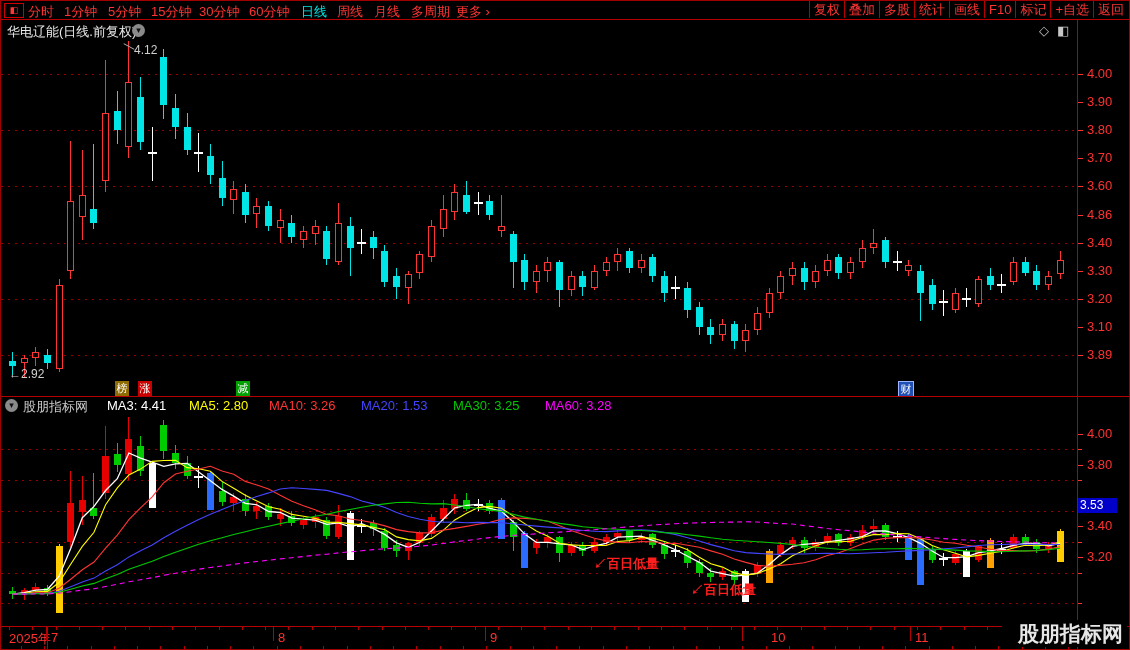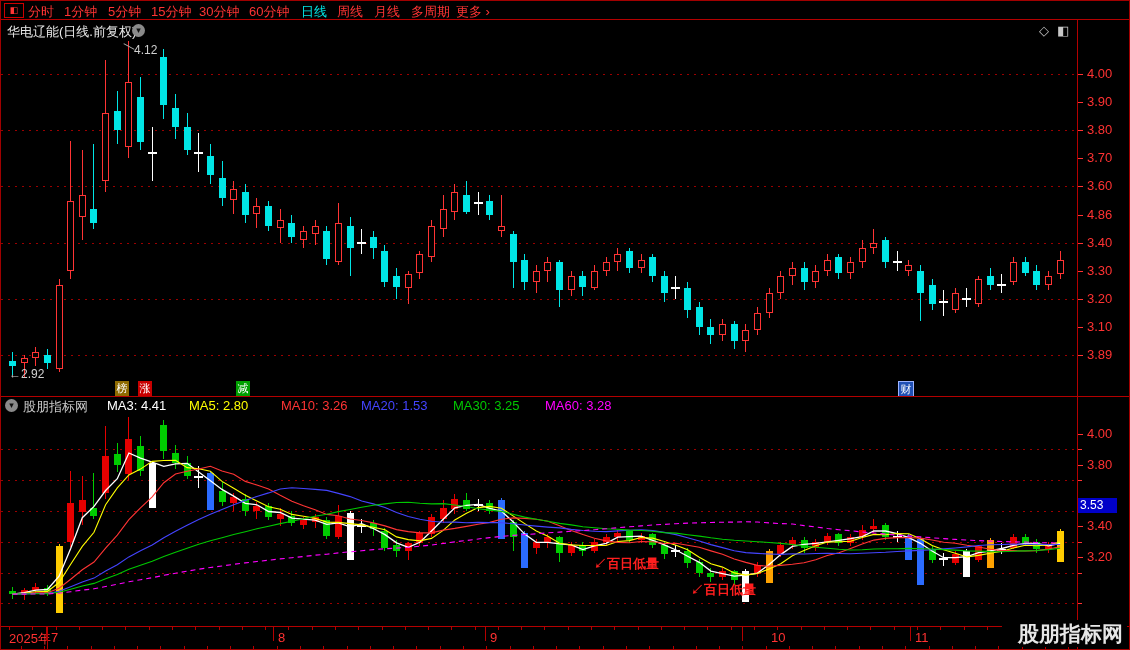--- a/index.html
+++ b/index.html
@@ -70,20 +70,31 @@
         <span class="mitem" style="left: 63px;">1分钟</span>
         <span class="mitem" style="left: 107px;">5分钟</span>
         <span class="mitem" style="left: 150px;">15分钟</span>
         <span class="mitem" style="left: 198px;">30分钟</span>
         <span class="mitem" style="left: 248px;">60分钟</span>
         <span class="mitem active" style="left: 300px;">日线</span>
         <span class="mitem" style="left: 336px;">周线</span>
         <span class="mitem" style="left: 373px;">月线</span>
         <span class="mitem" style="left: 410px;">多周期</span>
         <span class="mitem" style="left: 455px;">更多 ›</span>
+      </div>
+    <div id="menu-right">
+        <div class="rmenu-item">复权</div>
+        <div class="rmenu-item">叠加</div>
+        <div class="rmenu-item">多股</div>
+        <div class="rmenu-item">统计</div>
+        <div class="rmenu-item">画线</div>
+        <div class="rmenu-item">F10</div>
+        <div class="rmenu-item">标记</div>
+        <div class="rmenu-item">+自选</div>
+        <div class="rmenu-item">返回</div>
       </div>
   </div>
   <div id="menu-sep"></div>
 
   <div id="title-row">
     <span id="stock-title">华电辽能(日线.前复权)</span>
     <span class="chev-circle" style="left:131px;top:3px;">▾</span>
   </div>
   <span class="corner-icon" style="left:1038px;top:22px;">◇</span>
   <span class="corner-icon" style="left:1056px;top:22px;">◧</span>
@@ -287,21 +298,21 @@
   <div class="anno" style="left:133px;top:42px;">4.12</div>
   <div class="anno" style="left:8px;top:366px;">←2.92</div>
 
   <div class="hsep" style="top:395px;"></div>
 
   <div id="ind-header">
     <span class="chev-circle" style="left:4px;top:1px;">▾</span>
     <span id="ind-name">股朋指标网</span>
   <span class="ma-item" style="left: 106px; color: rgb(255, 255, 255);">MA3: 4.41</span>
       <span class="ma-item" style="left: 188px; color: rgb(255, 255, 0);">MA5: 2.80</span>
-      <span class="ma-item" style="left: 280px; color: rgb(255, 52, 52);">MA10: 3.26</span>
+      <span class="ma-item" style="left: 268px; color: rgb(255, 52, 52);">MA10: 3.26</span>
       <span class="ma-item" style="left: 360px; color: rgb(68, 68, 255);">MA20: 1.53</span>
       <span class="ma-item" style="left: 452px; color: rgb(0, 200, 0);">MA30: 3.25</span>
       <span class="ma-item" style="left: 544px; color: rgb(255, 0, 255);">MA60: 3.28</span>
     </div>
 
   <div id="pane-bot">
       <div class="grid" style="top: 32px; position: absolute;"></div>
       <div class="grid" style="top: 63px; position: absolute;"></div>
       <div class="grid" style="top: 94px; position: absolute;"></div>
       <div class="grid" style="top: 125px; position: absolute;"></div>

